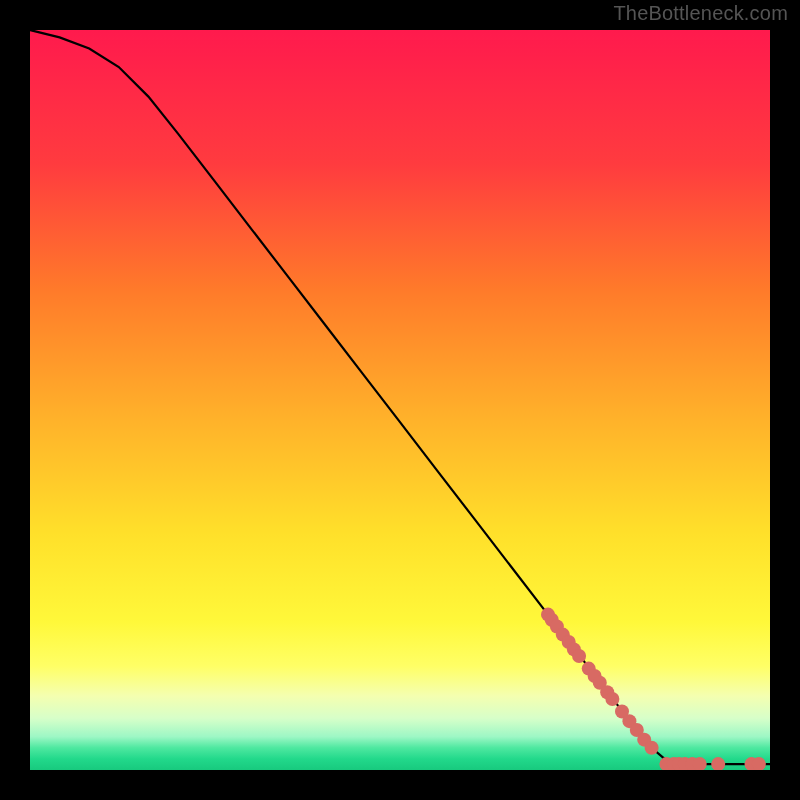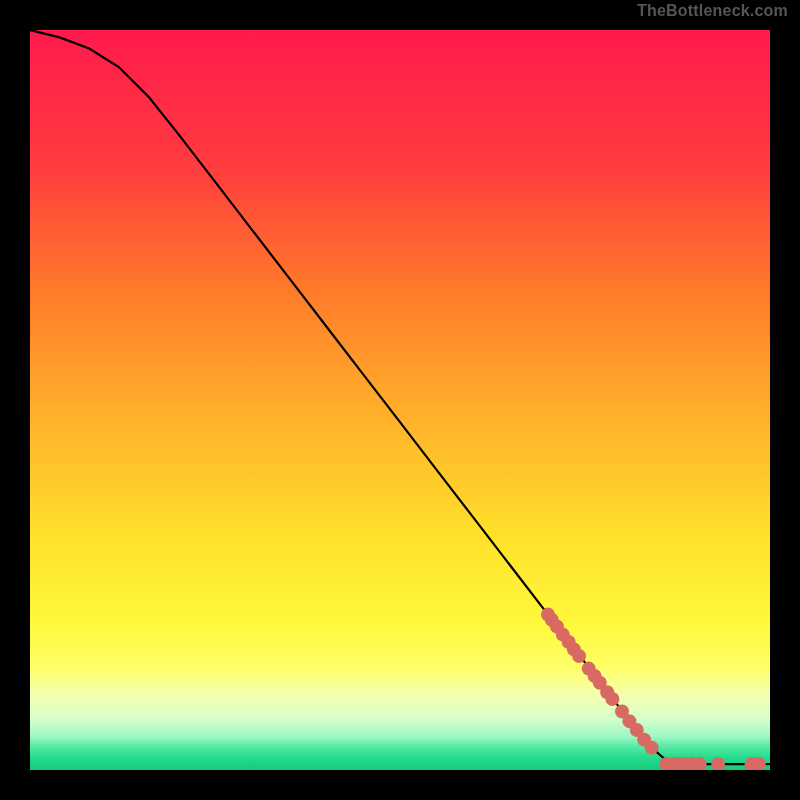--- a/index.html
+++ b/index.html
@@ -15,22 +15,22 @@
     position: relative;
     width: 800px;
     height: 800px;
     background: #000;
   }
   .watermark {
     position: absolute;
     top: 2px;
     right: 12px;
     color: #555;
-    font-size: 16px;
-    font-weight: 700;
+    font-size: 20px;
+    font-weight: 400;
     z-index: 5;
     letter-spacing: 0.2px;
   }
   .plot-area {
     position: absolute;
     left: 30px;
     top: 30px;
     width: 740px;
     height: 740px;
     overflow: hidden;

